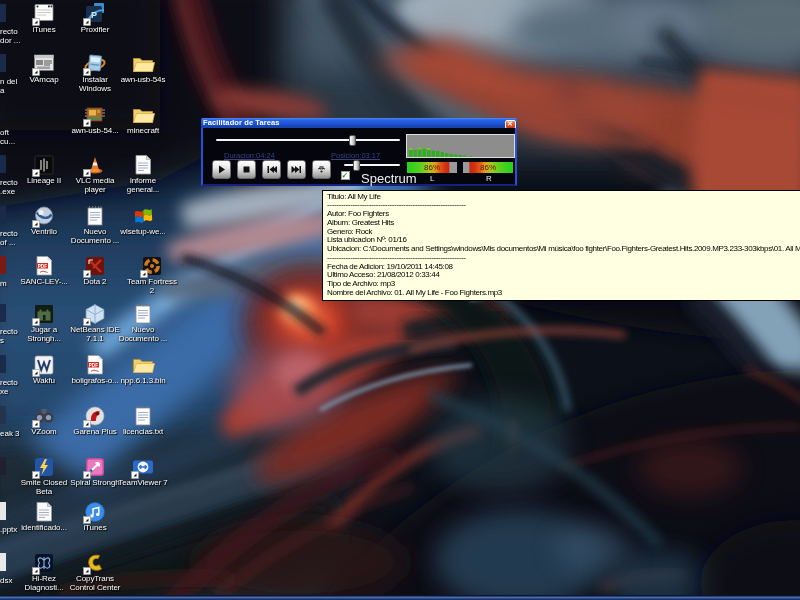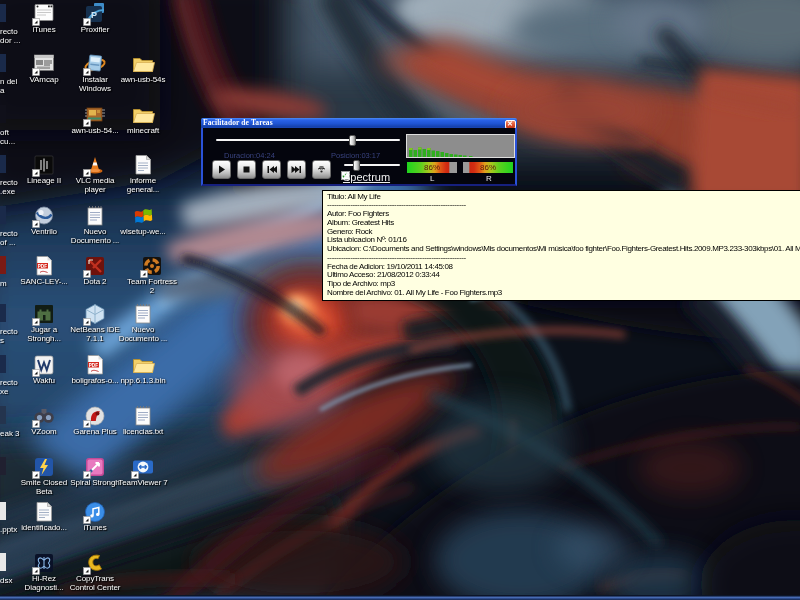--- a/index.html
+++ b/index.html
@@ -4,34 +4,34 @@
 html,body{margin:0;padding:0;background:#000;}
 #d{-webkit-font-smoothing:antialiased;position:relative;width:800px;height:600px;overflow:hidden;font-family:"Liberation Sans",sans-serif;}
 #wp{position:absolute;left:0;top:0;}
 .ic{position:absolute;width:56px;text-align:center;z-index:2;}
 .ic svg{display:block;margin:0 auto;}
 .lb{margin-top:-1px;font-size:8px;line-height:9px;color:#fff;letter-spacing:-0.1px;text-shadow:1px 1px 1px #000,0 0 2px rgba(0,0,0,.8);}
 .fr{position:absolute;z-index:2;font-size:8px;line-height:9px;color:#fff;text-shadow:1px 1px 1px #000;white-space:pre;}
 .sl{position:absolute;z-index:2;}
 #win{position:absolute;left:201px;top:118px;width:316px;height:68px;z-index:3;}
 #tbar{position:absolute;left:0;top:0;width:316px;height:10px;background:linear-gradient(180deg,#4b8bf5 0%,#2a63e8 20%,#1f55d4 55%,#1540a8 90%,#1a49b8 100%);border-radius:2px 2px 0 0;}
-#tbar .tt{position:absolute;left:2px;top:0px;font-size:7.5px;font-weight:bold;color:#fff;letter-spacing:0.1px;font-family:Liberation Serif, serif;}
+#tbar .tt{position:absolute;left:2px;top:0px;font-size:7.5px;font-weight:bold;color:#fff;letter-spacing:0.1px;}
 #closeb{position:absolute;right:1.5px;top:1.5px;width:9px;height:7.5px;background:linear-gradient(180deg,#f0926f,#e25937 45%,#c33818);border:1px solid #fff;border-radius:2px;color:#fff;font-size:7px;line-height:6.5px;text-align:center;font-weight:bold;}
 #wbody{position:absolute;left:0;top:10px;width:312px;height:56px;background:#04050d;border-left:2px solid #2a52d8;border-right:2px solid #2a52d8;border-bottom:2px solid #16207e;}
-.wlab{position:absolute;font-size:7.5px;color:#39437f;}
+.wlab{position:absolute;font-size:7.5px;color:#39437f;text-decoration:underline;}
 .btn{position:absolute;width:17px;height:17px;border:1px solid #6a6a6a;border-radius:3px;background:linear-gradient(180deg,#ffffff 0%,#e8e8e8 40%,#b9b9b9 75%,#8f8f8f 100%);}
 .track{position:absolute;height:2px;background:#f5f5f5;border-radius:1px;}
 .thumb{position:absolute;width:5px;height:9px;background:linear-gradient(90deg,#ffffff,#cfcfcf 60%,#8a8a8a);border:1px solid #555;border-radius:2px;}
 #spec{position:absolute;left:203px;top:6px;width:107px;height:22px;background:#8d8d8d;border:1px solid #dedede;}
 #vuL{position:absolute;left:204px;top:34px;width:50px;height:11px;background:linear-gradient(90deg,#1ed41e 0%,#5ed01e 28%,#aac81e 44%,#e0a01c 56%,#e05a16 66%,#d42c12 78%,#cc2810 84%,#9a9a9a 85.5%,#9a9a9a 100%);font-size:8px;color:#5a180c;text-align:center;line-height:11px;}
 #vuR{position:absolute;left:260px;top:34px;width:50px;height:11px;background:linear-gradient(90deg,#9a9a9a 0%,#9a9a9a 12%,#cc2810 13.5%,#d42c12 22%,#e05a16 34%,#e0a01c 44%,#aac81e 56%,#5ed01e 72%,#1ed41e 100%);font-size:8px;color:#5a180c;text-align:center;line-height:11px;}
 .lr{position:absolute;font-size:8px;color:#e8e8e8;}
 #cb{position:absolute;left:137.5px;top:42.5px;width:7px;height:7px;background:#fff;border:1px solid #9a9a9a;}
 #cb:after{content:"✓";position:absolute;left:0px;top:-1px;font-size:8px;color:#1a9a1a;font-weight:bold;}
-#speclab{position:absolute;left:140px;top:42.5px;font-size:11px;color:#f0f0f0;text-decoration:underline;}
+#speclab{position:absolute;left:158px;top:42.5px;font-size:13px;color:#f0f0f0;}
 #tip{position:absolute;left:322px;top:190px;width:478px;height:107px;background:#ffffe1;border:1px solid #000;border-right:none;z-index:4;overflow:hidden;font-size:8px;line-height:8.75px;color:#000;padding:1.5px 0 0 4px;white-space:nowrap;letter-spacing:-0.35px;}
 #tb{position:absolute;left:0;top:595px;width:800px;height:5px;background:linear-gradient(180deg,#0a1222 0%,#0e1830 20%,#4a6fb8 42%,#4466b0 58%,#24407e 75%,#16284e 100%);z-index:5;}
 </style></head>
 <body>
 <div id="d">
 <svg id="wp" width="800" height="600" viewBox="0 0 800 600">
 <defs>
 <filter id="b2" x="-60%" y="-60%" width="220%" height="220%">
           <feGaussianBlur stdDeviation="2"></feGaussianBlur>
         </filter>

